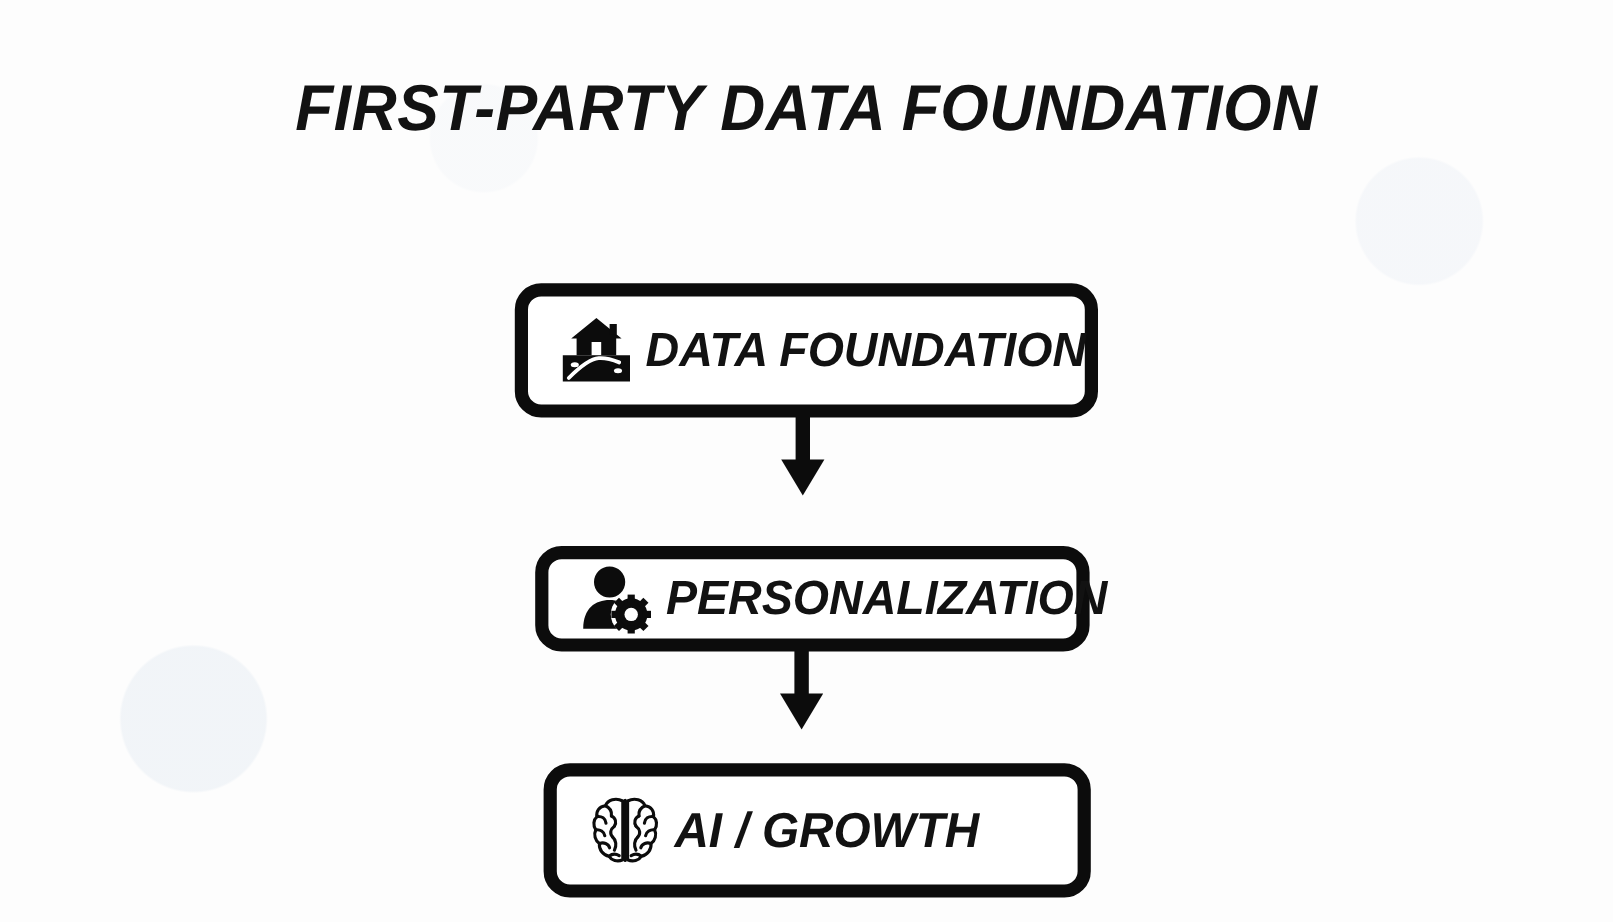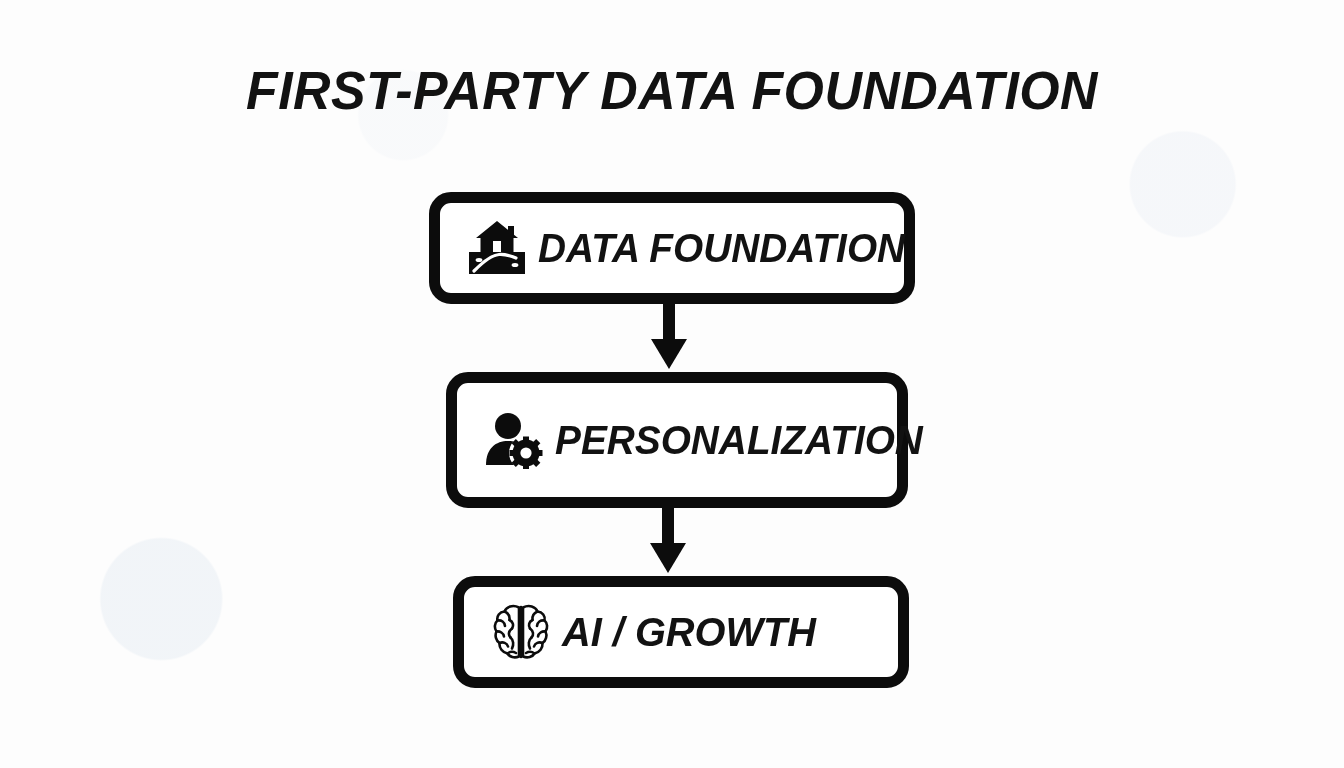--- a/index.html
+++ b/index.html
@@ -58,23 +58,23 @@
     background: #ffffff;
     border: 11px solid #0c0c0c;
     border-radius: 22px;
     display: flex;
     align-items: center;
     justify-content: flex-start;
     padding-left: 26px;
     z-index: 2;
   }
 
-  .node-1 { width: 486px; height: 112px; }
-  .node-2 { width: 462px; height: 136px; margin-left: 10px; }
-  .node-3 { width: 456px; height: 112px; margin-left: 18px; }
+  .node-1 { width: 486px; height: 112px; margin-top: 44px; }
+  .node-2 { width: 462px; height: 88px; margin-left: 10px; margin-top: 39px; }
+  .node-3 { width: 456px; height: 112px; margin-left: 18px; margin-top: 25px; }
 
   .node-icon {
     flex: 0 0 auto;
     width: 62px;
     height: 62px;
     display: flex;
     align-items: center;
     justify-content: center;
     margin-right: 10px;
   }

